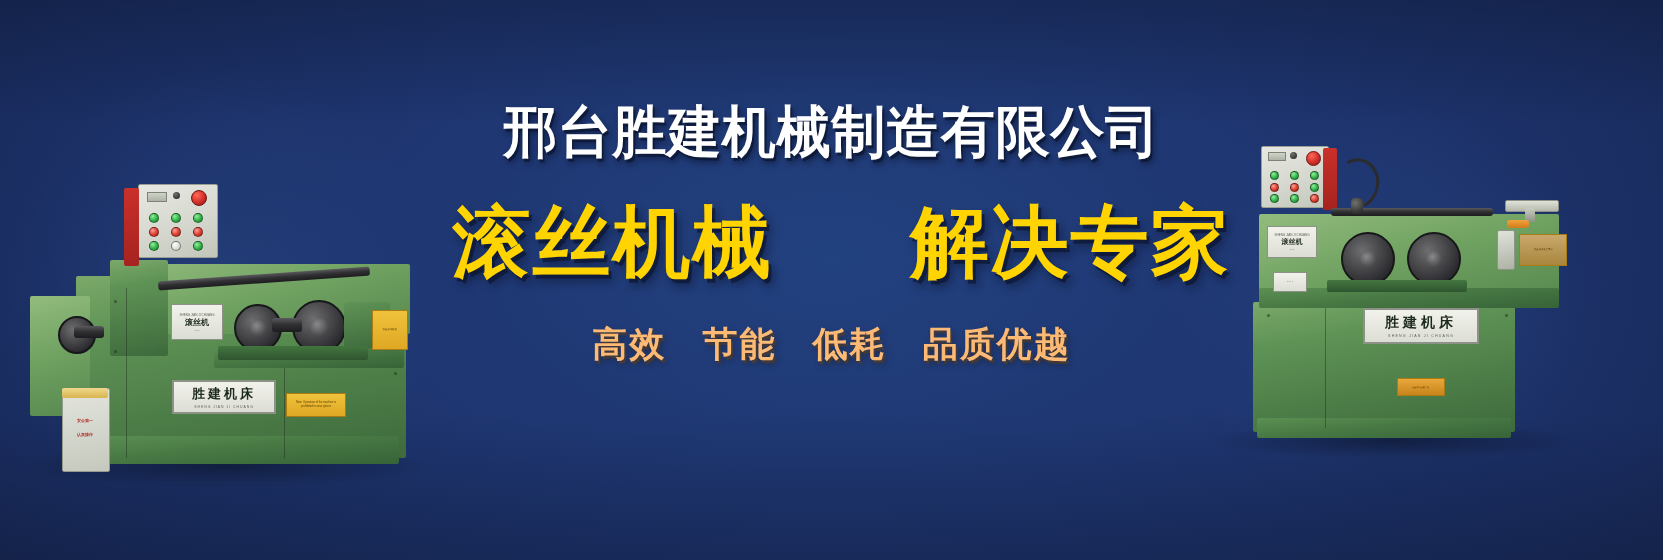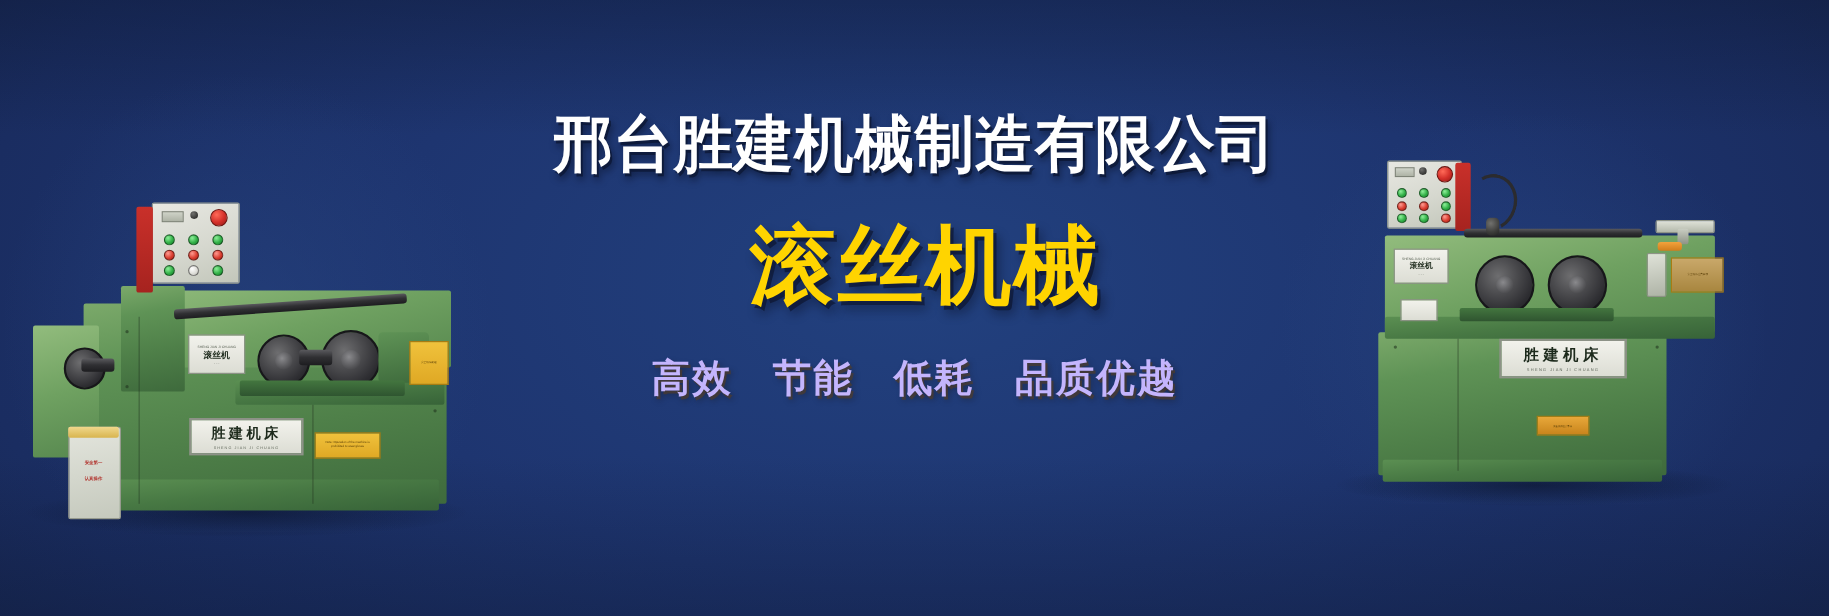--- a/index.html
+++ b/index.html
@@ -76,21 +76,21 @@
     text-shadow:
       3px 4px 0 rgba(10,16,38,0.58),
       5px 7px 10px rgba(6,11,28,0.45);
     margin-left: 20px;
   }
   .sub-line {
     position: absolute;
     left: 0;
     width: 1663px;
     text-align: center;
-    color: #c4b5fd;
+    color: #fdba74;
     font-weight: 700;
     font-family: "DejaVu Serif", "Liberation Serif", serif;
     text-shadow:
       2px 3px 0 rgba(92,62,26,0.55),
       3px 4px 6px rgba(20,14,6,0.35);
   }
   .sub-line-1 {
     top: 326px;
     font-size: 35px;
     line-height: 1;
@@ -398,20 +398,21 @@
     <div class="bolt" style="left:92px; top:192px;"></div>
     <div class="bolt" style="left:330px; top:192px;"></div>
   </div>
 
   <div class="text-block">
 
     <div class="company-name">邢台胜建机械制造有限公司</div>
 
     <div class="headline">
       <span>滚丝机械</span>
+      <span>解决专家</span>
     </div>
 
     <div class="sub-line sub-line-1">
       <span class="sub-seg">高效</span>
       <span class="sub-seg">节能</span>
       <span class="sub-seg">低耗</span>
       <span class="sub-seg">品质优越</span>
     </div>
 
   </div>

